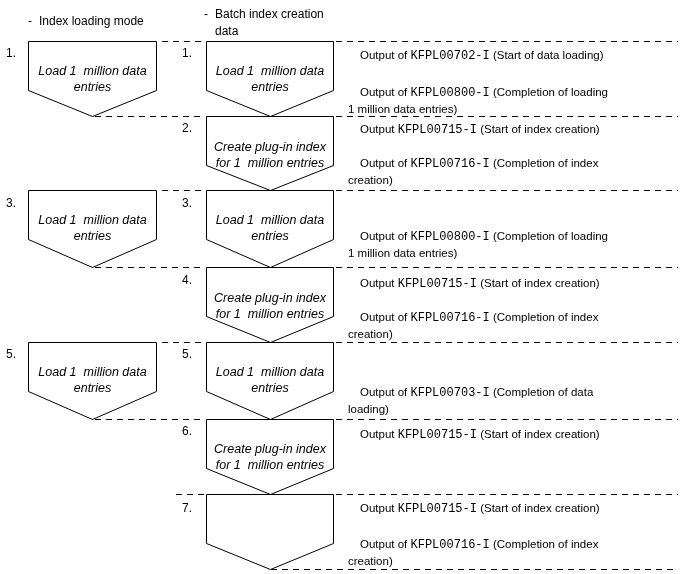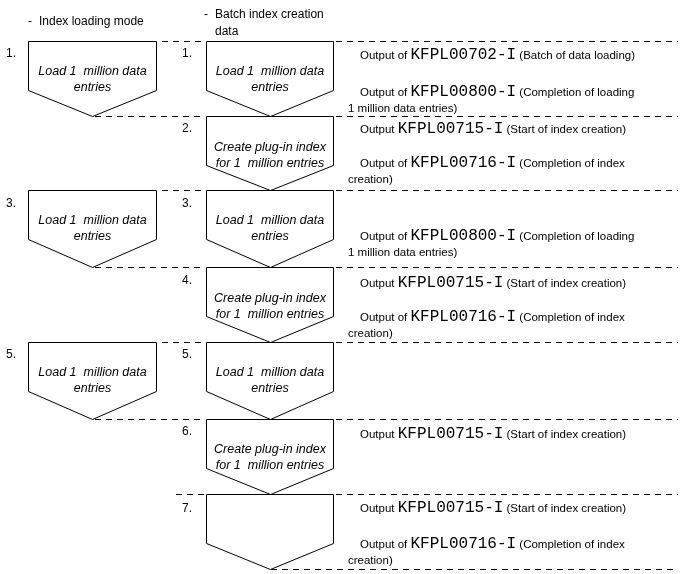--- a/index.html
+++ b/index.html
@@ -18,21 +18,21 @@
     position:absolute; font-size:12.5px; line-height:16px;
     text-align:center; white-space:pre-wrap;font-style:italic;
   }
   .lbl-left { left:28px; width:129px; }
   .lbl-mid  { left:206px; width:128px; }
   .msg {
     position:absolute; left:348px; width:344px;
     font-size:11.5px; line-height:16px;
     white-space:pre-wrap; text-indent:12px;
   }
-  .msg .code { font-family:"Liberation Mono", monospace; font-size:16px;text-align:center; }
+  .msg .code { font-family:"Liberation Mono", monospace; font-size:12px;text-align:center; }
 </style>
 </head>
 <body>
 
 <div id="stage">
 
   <svg id="wires" width="693" height="574" viewBox="0 0 693 574">
     <g stroke="#000" stroke-width="1" shape-rendering="crispEdges" stroke-dasharray="6 5" transform="translate(0,0.5)">
       <line x1="162" y1="41" x2="204" y2="41"></line>
       <line x1="336" y1="41" x2="678" y2="41"></line>
@@ -99,29 +99,31 @@
 for 1  million entries</div>
   <div class="shape-label lbl-mid" style="top:212px;">Load 1  million data
 entries</div>
   <div class="shape-label lbl-mid" style="top:290px;">Create plug-in index
 for 1  million entries</div>
   <div class="shape-label lbl-mid" style="top:364px;">Load 1  million data
 entries</div>
   <div class="shape-label lbl-mid" style="top:441px;">Create plug-in index
 for 1  million entries</div>
 
-  <div class="msg" style="top:47px;"><span>Output of </span><span class="code">KFPL00702-I</span><span> (Batch of data loading)</span></div>
+  <div class="msg" style="top:47px;"><span>Output of </span><span class="code">KFPL00702-I</span><span> (Start of data loading)</span></div>
   <div class="msg" style="top:84px;"><span>Output of </span><span class="code">KFPL00800-I</span><span> (Completion of loading
 1 million data entries)</span></div>
   <div class="msg" style="top:121px;"><span>Output </span><span class="code">KFPL00715-I</span><span> (Start of index creation)</span></div>
   <div class="msg" style="top:155px;"><span>Output of </span><span class="code">KFPL00716-I</span><span> (Completion of index
 creation)</span></div>
   <div class="msg" style="top:228px;"><span>Output of </span><span class="code">KFPL00800-I</span><span> (Completion of loading
 1 million data entries)</span></div>
   <div class="msg" style="top:275px;"><span>Output </span><span class="code">KFPL00715-I</span><span> (Start of index creation)</span></div>
   <div class="msg" style="top:309px;"><span>Output of </span><span class="code">KFPL00716-I</span><span> (Completion of index
 creation)</span></div>
+  <div class="msg" style="top:384px;"><span>Output of </span><span class="code">KFPL00703-I</span><span> (Completion of data
+loading)</span></div>
   <div class="msg" style="top:426px;"><span>Output </span><span class="code">KFPL00715-I</span><span> (Start of index creation)</span></div>
   <div class="msg" style="top:500px;"><span>Output </span><span class="code">KFPL00715-I</span><span> (Start of index creation)</span></div>
   <div class="msg" style="top:536px;"><span>Output of </span><span class="code">KFPL00716-I</span><span> (Completion of index
 creation)</span></div>
 
 </div>
 
 </body></html>

